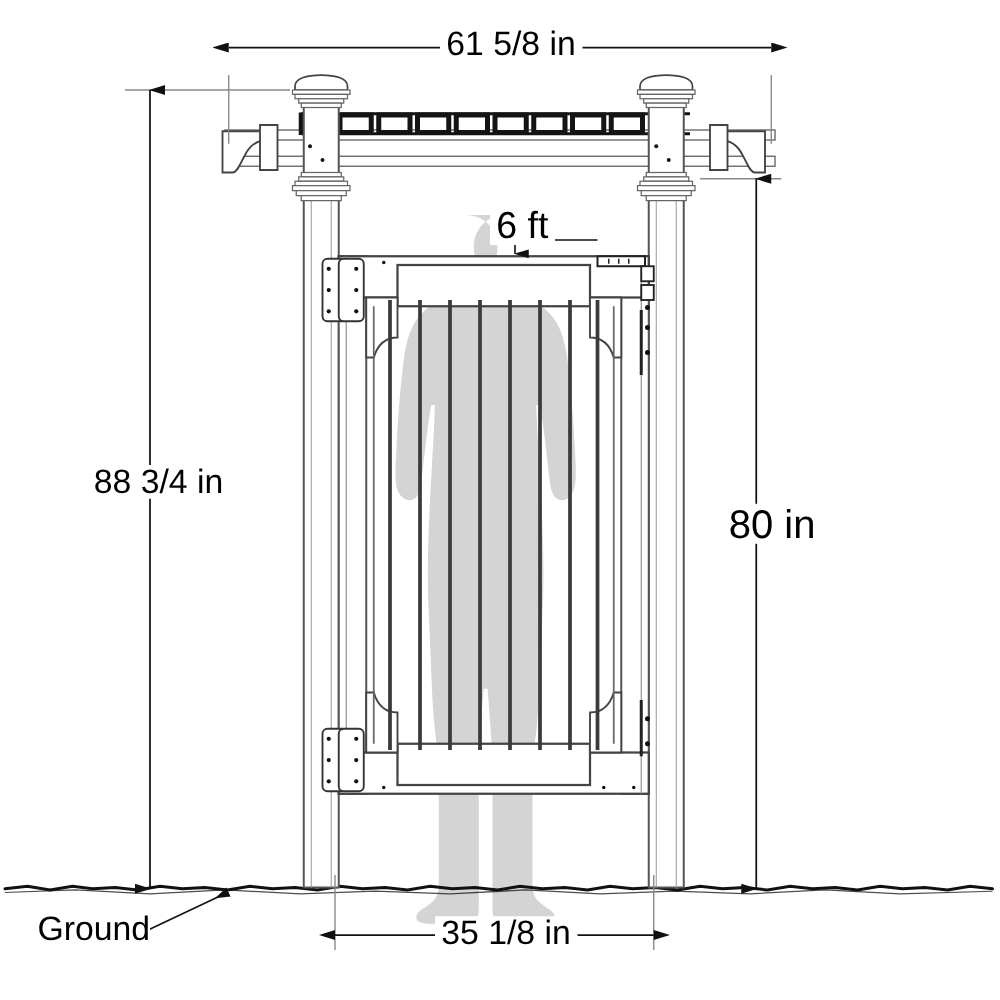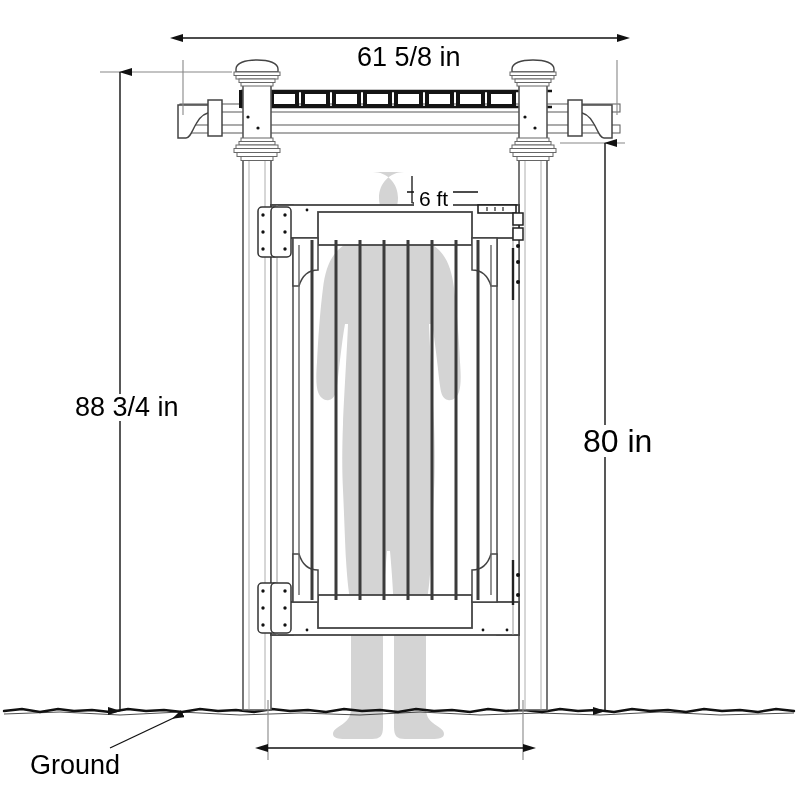--- a/index.html
+++ b/index.html
@@ -12,27 +12,26 @@
   #stage{position:relative;width:800px;height:800px;background:#fff;}
   svg.layer{position:absolute;left:0;top:0;width:800px;height:800px;}
   .dimtext{
     position:absolute;
     font-family:"Liberation Sans","DejaVu Sans",sans-serif;
     color:#000;
     white-space:nowrap;
     line-height:1;
     background:#fff;
     padding:0 5px;
-    margin-top:22px;
   }
   #t-width{left:352px;top:22px;font-size:27px;}
   #t-height{left:70px;top:372px;font-size:27px;}
   #t-right{left:578px;top:403px;font-size:32px;}
   #t-bottom{left:348px;top:733px;font-size:27px;}
-  #t-six{left:414px;top:166px;font-size:21px;}
+  #t-six{left:392px;top:166px;font-size:30px;}
   #t-ground{left:30px;top:730px;font-size:27px;padding:0;}
 </style>
 </head>
 <body>
 
 <div id="stage">
 
   <svg class="layer" viewBox="0 0 800 800">
     <defs>
       <marker id="arrowL" markerWidth="14" markerHeight="8" refX="13" refY="4" orient="auto" markerUnits="userSpaceOnUse">
@@ -338,18 +337,19 @@
     </g>
 
   </svg>
 
   <div class="dimtext" id="t-width">61 5/8 in</div>
 
   <div class="dimtext" id="t-height">88 3/4 in</div>
 
   <div class="dimtext" id="t-right">80 in</div>
 
+  <div class="dimtext" id="t-bottom">35 1/8 in</div>
 
   <div class="dimtext" id="t-six">6 ft</div>
 
   <div class="dimtext" id="t-ground">Ground</div>
 
 </div>
 
 </body></html>

